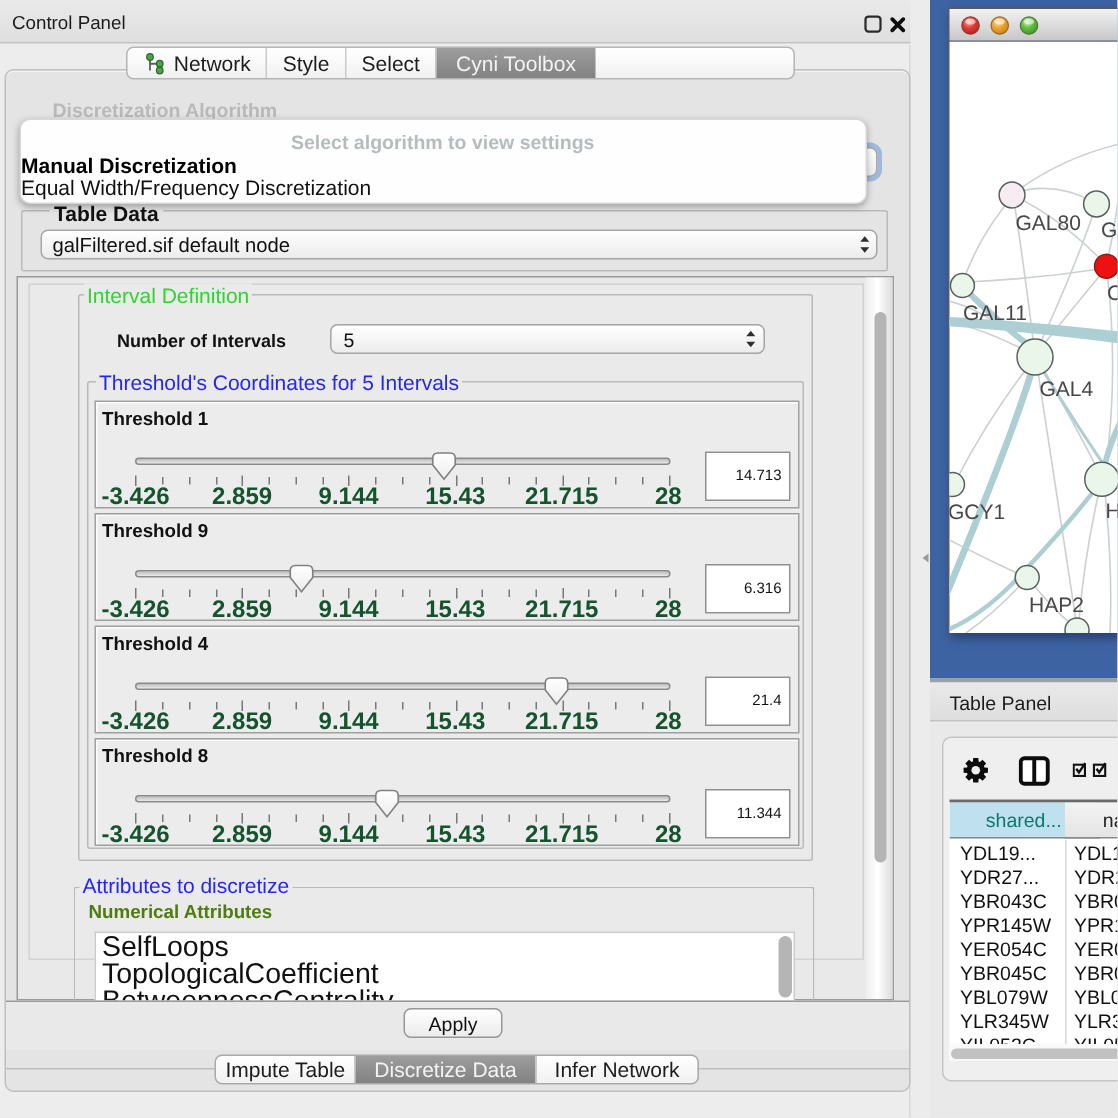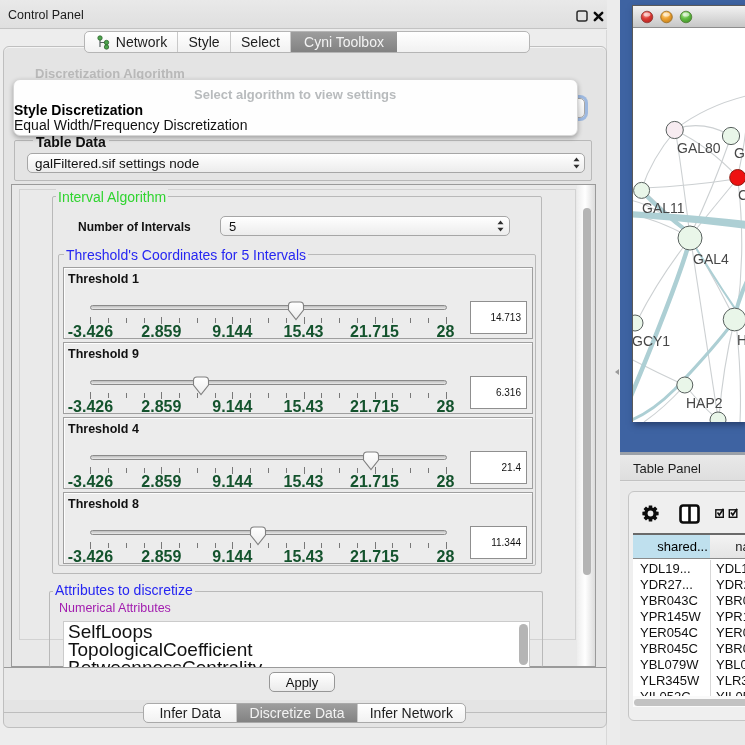--- a/index.html
+++ b/index.html
@@ -69,36 +69,36 @@
   <div class="tab" style="width:60px">Select</div>
   <div class="tab sel" style="width:106px">Cyni Toolbox</div>
 </div>
 
 <div class="abs" style="left:35px;top:66px;font-size:13px;font-weight:bold;color:#b9b9b9">Discretization Algorithm</div>
 
 <div class="abs combo" style="left:27px;top:98px;width:558px;height:20px;box-shadow:0 0 0 3px rgba(100,150,220,.55)"></div>
 
 <div class="abs gb" style="left:14px;top:140px;width:578px;height:41px"></div>
 <div class="abs" style="left:33px;top:134px;font-size:14px;font-weight:bold;color:#111;background:#e4e4e4;padding:0 3px">Table Data</div>
-<div class="abs combo" style="left:27px;top:153px;width:558px;height:20px;line-height:19px;padding-left:7px;font-size:13.5px">galFiltered.sif settings node</div>
+<div class="abs combo" style="left:27px;top:153px;width:558px;height:20px;line-height:19px;padding-left:7px;font-size:13.5px">galFiltered.sif default node</div>
 <svg class="abs" style="left:572px;top:157px" width="9" height="12" viewBox="0 0 9 12">
     <path d="M4.5 0.5 L7.5 4.2 H1.5 Z" fill="#2e2e2e"></path>
     <path d="M4.5 11.5 L7.5 7.8 H1.5 Z" fill="#2e2e2e"></path>
   </svg>
 
 <div class="abs" style="left:13px;top:79px;width:565px;height:57px;z-index:5;background:#fefefe;border:1px solid #d7d7d7;border-radius:7px;box-shadow:0 2px 5px rgba(0,0,0,.3)"></div>
 <div class="abs" style="left:194px;top:87px;z-index:6;white-space:nowrap;font-size:13px;font-weight:bold;color:#b8bbbd">Select algorithm to view settings</div>
-<div class="abs" style="left:14px;top:102px;z-index:6;font-size:14px;font-weight:bold;color:#000">Style Discretization</div>
+<div class="abs" style="left:14px;top:102px;z-index:6;font-size:14px;font-weight:bold;color:#000">Manual Discretization</div>
 <div class="abs" style="left:14px;top:117px;z-index:6;font-size:14px;color:#111">Equal Width/Frequency Discretization</div>
 
 <div id="scrollpane" class="abs"></div>
 <div class="abs" style="left:19px;top:189px;width:557px;height:451px;border:1px solid #d2d2d2;background:#eaeaea"></div>
 
 <div class="abs gb" style="left:52px;top:196px;width:490px;height:378px"></div>
-<div class="abs gblabel" style="left:56px;top:189px;color:#2fd42f;background:#eaeaea">Interval Algorithm</div>
+<div class="abs gblabel" style="left:56px;top:189px;color:#2fd42f;background:#eaeaea">Interval Definition</div>
 
 <div class="abs" style="left:78px;top:220px;font-size:12px;font-weight:bold;color:#111">Number of Intervals</div>
 <div class="abs combo" style="left:220px;top:216px;width:290px;height:20px;line-height:19px;padding-left:8px">5</div>
 <svg class="abs" style="left:496px;top:220px" width="9" height="12" viewBox="0 0 9 12">
     <path d="M4.5 0.5 L7.5 4.2 H1.5 Z" fill="#2e2e2e"></path>
     <path d="M4.5 11.5 L7.5 7.8 H1.5 Z" fill="#2e2e2e"></path>
   </svg>
 
 <div class="abs gb" style="left:58px;top:254px;width:478px;height:312px"></div>
 <div class="abs gblabel" style="left:64px;top:247px;color:#2626f2;background:#eaeaea">Threshold's Coordinates for 5 Intervals</div>
@@ -263,36 +263,36 @@
           <stop offset="0" stop-color="#ffffff"></stop>
           <stop offset="1" stop-color="#ececec"></stop>
         </linearGradient>
       </defs>
     </svg>
   <div class="vbox">11.344</div>
 </div>
 
 <div class="abs gb" style="left:49px;top:591px;width:494px;height:76px;border-bottom:none"></div>
 <div class="abs gblabel" style="left:53px;top:582px;color:#2626f2;background:#eaeaea">Attributes to discretize</div>
-<div class="abs" style="left:59px;top:601px;font-size:12.5px;font-weight:normal;color:#a21caf">Numerical Attributes</div>
+<div class="abs" style="left:59px;top:601px;font-size:12.5px;font-weight:bold;color:#4d7c0f">Numerical Attributes</div>
 <div class="abs" style="left:63px;top:621px;width:467px;height:46px;background:#fff;border:1px solid #cbcbcb;border-bottom:none;overflow:hidden">
   <div style="position:absolute;left:4px;top:1px;font-size:19px;color:#111;line-height:18px">SelfLoops<br>TopologicalCoefficient<br>BetweennessCentrality</div>
   <div style="position:absolute;left:455px;top:2px;width:9px;height:41px;background:#b5b5b5;border-radius:5px"></div>
 </div>
 
 <div class="abs" style="left:577px;top:185px;width:18px;height:481px;background:linear-gradient(90deg,#ededed,#ffffff 45%,#dcdcdc)"></div>
 <div class="abs" style="left:583px;top:208px;width:8px;height:367px;background:#b4b4b4;border-radius:4px"></div>
 
 <div class="abs" style="left:4px;top:667px;width:602px;height:33px;background:#e9e9e9;border-top:1px solid #9a9a9a"></div>
 <div class="abs" style="left:269px;top:672px;width:66px;height:20px;background:linear-gradient(#ffffff,#ebebeb);border:1px solid #979797;border-radius:5px;font-size:13px;color:#111;text-align:center;line-height:19px">Apply</div>
 
 <div class="abs" style="left:4px;top:712px;width:139px;border-top:1px solid #bdbdbd"></div>
 <div class="abs" style="left:466px;top:712px;width:140px;border-top:1px solid #bdbdbd"></div>
 <div class="abs" style="left:143px;top:703px;width:323px;height:20px;background:linear-gradient(#ffffff,#f1f1f1);border:1px solid #a9a9a9;border-radius:5px;display:flex;overflow:hidden">
-  <div class="tab" style="width:94px">Infer Data</div>
+  <div class="tab" style="width:94px">Impute Table</div>
   <div class="tab sel" style="width:121px">Discretize Data</div>
   <div class="tab" style="width:108px">Infer Network</div>
 </div>
 
 <div class="abs" style="left:615px;top:369px;width:0;height:0;border-top:3px solid transparent;border-bottom:3px solid transparent;border-right:4px solid #9a9a9a"></div>
 
 <div id="bluebg" class="abs"></div>
 
 <div class="abs" style="left:632px;top:5px;width:113px;height:417px;border-left:1px solid #5a5a5a;border-top:1px solid #5a5a5a;box-shadow:2px 3px 6px rgba(20,30,60,.5)">
   <div style="position:absolute;left:0;top:0;width:113px;height:22px;background:linear-gradient(#f2f2f2,#c7c7c7);border-bottom:1px solid #8e8e8e">
@@ -396,20 +396,20 @@
 <svg class="abs" style="left:715px;top:508px" width="27" height="10" viewBox="0 0 27 10">
     <g stroke="#111" fill="none">
       <rect x="0.8" y="1.8" width="7.5" height="7.5" stroke-width="1.4"></rect>
       <path d="M2.5 4.5 L4.3 7 L8.5 0.8" stroke-width="1.6"></path>
       <rect x="14.3" y="1.8" width="7.5" height="7.5" stroke-width="1.4"></rect>
       <path d="M16 4.5 L17.8 7 L22 0.8" stroke-width="1.6"></path>
     </g>
   </svg>
 
 <div class="abs" style="left:633px;top:533px;width:112px;height:174px;background:#fff;border-top:2px solid #6a6a6a;overflow:hidden">
-  <div style="position:absolute;left:0;top:0;width:100px;height:24px;background:#bfe0ee;border-right:1px solid #8a8a8a;border-bottom:1px solid #8a8a8a;font-size:13px;color:#000000;text-align:center;line-height:24px">shared...</div>
+  <div style="position:absolute;left:0;top:0;width:100px;height:24px;background:#bfe0ee;border-right:1px solid #8a8a8a;border-bottom:1px solid #8a8a8a;font-size:13px;color:#0f766e;text-align:center;line-height:24px">shared...</div>
   <div style="position:absolute;left:77px;top:0;width:83px;height:24px;background:linear-gradient(#f3f3f3,#e4e4e4);border-bottom:1px solid #8a8a8a;font-size:13px;color:#222;text-align:center;line-height:24px">name</div>
   <div style="position:absolute;left:76.5px;top:25px;width:1px;height:136px;background:#d7d7d7"></div>
   <div style="position:absolute;left:7px;top:26px;font-size:13px;color:#111;line-height:16px">YDL19...<br>YDR27...<br>YBR043C<br>YPR145W<br>YER054C<br>YBR045C<br>YBL079W<br>YLR345W<br>YIL052C</div>
   <div style="position:absolute;left:83px;top:26px;font-size:13px;color:#111;line-height:16px">YDL19...<br>YDR27...<br>YBR043C<br>YPR145W<br>YER054C<br>YBR045C<br>YBL079W<br>YLR345W<br>YIL052C</div>
   <div style="position:absolute;left:0;top:161px;width:112px;height:13px;background:#fafafa"></div>
   <div style="position:absolute;left:1px;top:164px;width:130px;height:7px;background:#c2c2c2;border-radius:4px"></div>
 </div>
 
 </body></html>

